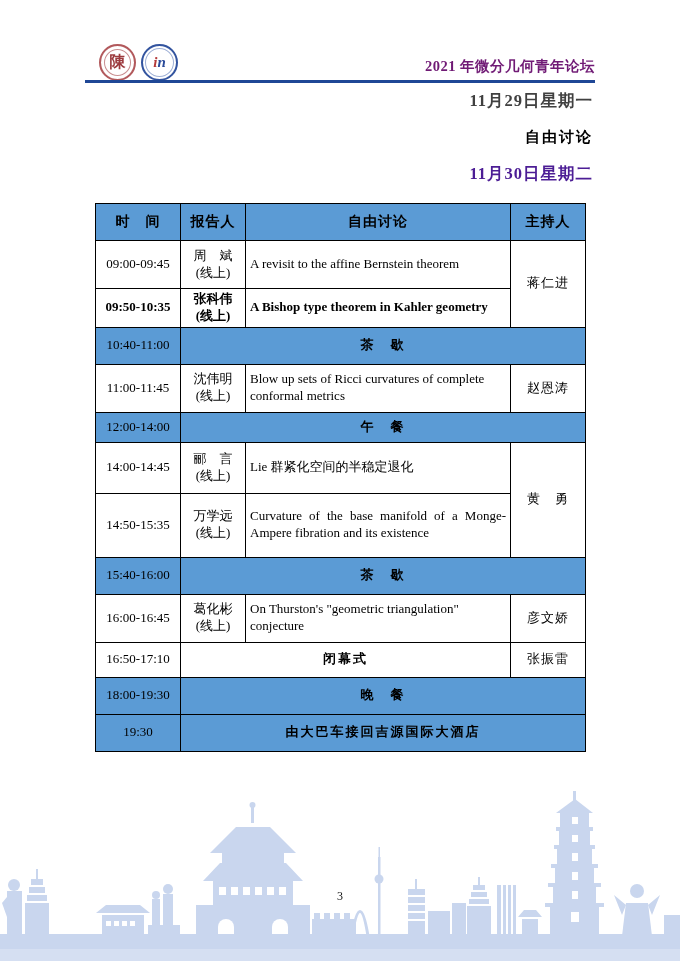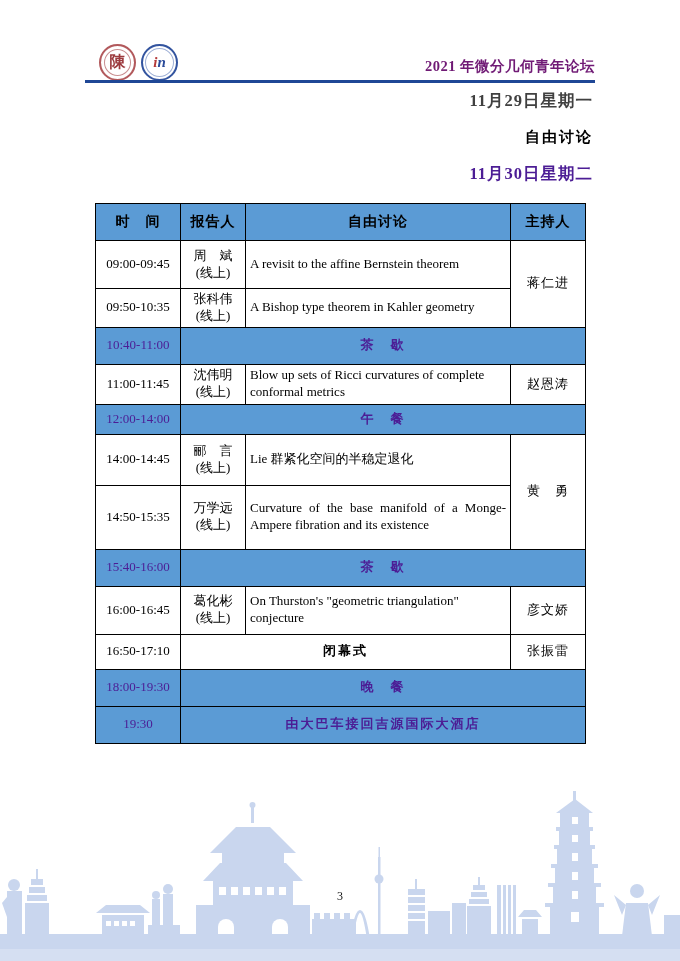--- a/index.html
+++ b/index.html
@@ -28,21 +28,21 @@
   table.schedule{position:absolute;left:95px;top:203px;width:490px;border-collapse:collapse;table-layout:fixed;}
   table.schedule td,table.schedule th{border:1.5px solid #000;padding:2px 4px;vertical-align:middle;
       font-size:13px;line-height:1.3;box-sizing:border-box;}
   table.schedule th{font-size:14px;font-weight:bold;text-align:center;letter-spacing:1px;}
   td.time{text-align:center;white-space:nowrap;}
   td.speaker{text-align:center;}
   td.topic{text-align:left;padding-left:8px;padding-right:6px;}
   td.topic-just{text-align:justify;text-justify:inter-word;}
   td.chair{text-align:center;letter-spacing:1px;}
   td.merged{font-weight:bold;text-align:center;font-size:14px;letter-spacing:2px;}
-  tr.accent-row td{color:#4c1d95;}
+  tr.accent-row td{color:#000000;}
 
   
   .skyline{position:absolute;left:0;bottom:0;width:680px;height:170px;}
   .page-number{position:absolute;left:0;top:889px;width:680px;text-align:center;
                font-size:12px;color:#111;}
 </style>
 </head>
 <body>
 
 <div class="page">
@@ -82,35 +82,35 @@
     <tr style="height:48px;">
       <td class="time">09:00-09:45</td>
       <td class="speaker">
         <div>周　斌</div>
         <div>(线上)</div>
       </td>
       <td class="topic">A revisit to the affine Bernstein theorem</td>
       <td class="chair" rowspan="2">蒋仁进</td>
     </tr>
 
-    <tr style="height:34px;">
+    <tr style="height:34px;font-weight:bold;">
       <td class="time">09:50-10:35</td>
       <td class="speaker">
         <div>张科伟</div>
         <div>(线上)</div>
       </td>
       <td class="topic">A Bishop type theorem in Kahler geometry</td>
     </tr>
 
     <tr class="accent-row" style="height:37px;background:#5B9BD5;">
       <td class="time">10:40-11:00</td>
       <td class="merged" colspan="3">茶　歇</td>
     </tr>
 
-    <tr style="height:40px;">
+    <tr style="height:48px;">
       <td class="time">11:00-11:45</td>
       <td class="speaker">
         <div>沈伟明</div>
         <div>(线上)</div>
       </td>
       <td class="topic">Blow up sets of Ricci curvatures of complete conformal metrics</td>
       <td class="chair">赵恩涛</td>
     </tr>
 
     <tr class="accent-row" style="height:30px;background:#5B9BD5;">

